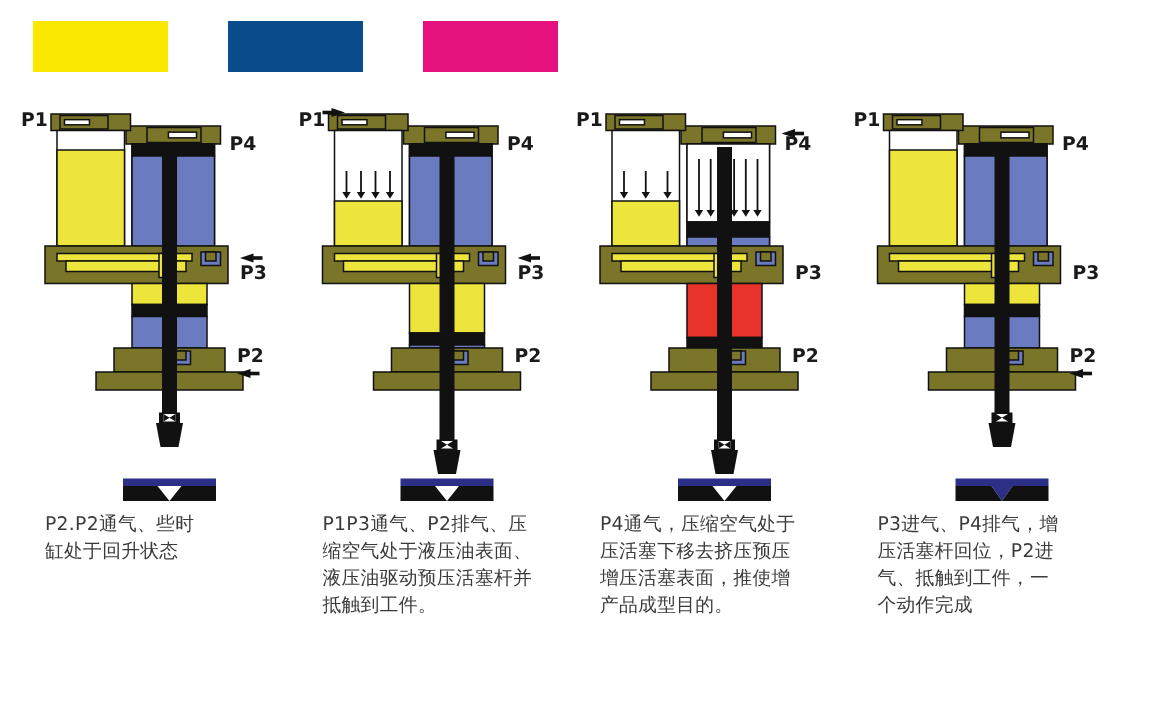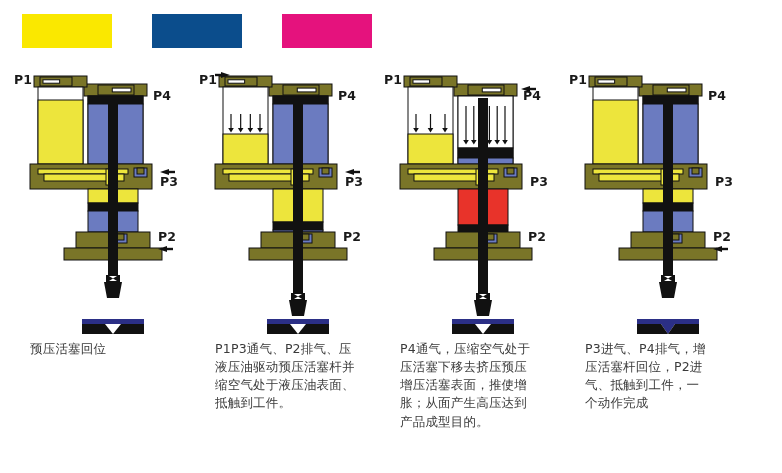--- a/index.html
+++ b/index.html
@@ -87,21 +87,22 @@
           <text x="145" y="36" font-size="12.5" font-weight="bold" font-family="&quot;DejaVu Sans&quot;,&quot;Liberation Sans&quot;,sans-serif" fill="#1a1a1a">P4</text>
           <text x="152" y="122" font-size="12.5" font-weight="bold" font-family="&quot;DejaVu Sans&quot;,&quot;Liberation Sans&quot;,sans-serif" fill="#1a1a1a">P3</text>
           <polygon points="161,105 161,111 152,108" fill="#111111" stroke="none" stroke-width="0"></polygon>
           <rect x="160" y="106.8" width="7" height="2.4" fill="#111111" stroke="null" stroke-width="0"></rect>
           <text x="150" y="177" font-size="12.5" font-weight="bold" font-family="&quot;DejaVu Sans&quot;,&quot;Liberation Sans&quot;,sans-serif" fill="#1a1a1a">P2</text>
           <polygon points="159,182 159,188 150,185" fill="#111111" stroke="none" stroke-width="0"></polygon>
           <rect x="158" y="183.8" width="7" height="2.4" fill="#111111" stroke="null" stroke-width="0"></rect>
         </svg>
       </div>
     <div class="caption">
-        <span>预压活塞回位</span>
+        <span>P2.P2通气、些时</span>
+        <span>缸处于回升状态</span>
       </div>
   </div>
 
   <div class="panel p1">
     <div class="stage">
         <svg width="185" height="270" viewBox="0 0 185 270">
           <rect x="76" y="20" width="63" height="12" fill="#7A7528" stroke="#111111" stroke-width="1"></rect>
           <rect x="90" y="21" width="36" height="10" fill="#7A7528" stroke="#111111" stroke-width="1"></rect>
           <rect x="104.28" y="24.1" width="18.72" height="3.8" fill="#FFFFFF" stroke="#111111" stroke-width="1"></rect>
           <rect x="80" y="32" width="55" height="68" fill="#FFFFFF" stroke="#111111" stroke-width="1"></rect>
@@ -154,22 +155,22 @@
           <rect x="22" y="9.8" width="7" height="2.4" fill="#111111" stroke="null" stroke-width="0"></rect>
           <text x="145" y="36" font-size="12.5" font-weight="bold" font-family="&quot;DejaVu Sans&quot;,&quot;Liberation Sans&quot;,sans-serif" fill="#1a1a1a">P4</text>
           <text x="152" y="122" font-size="12.5" font-weight="bold" font-family="&quot;DejaVu Sans&quot;,&quot;Liberation Sans&quot;,sans-serif" fill="#1a1a1a">P3</text>
           <polygon points="161,105 161,111 152,108" fill="#111111" stroke="none" stroke-width="0"></polygon>
           <rect x="160" y="106.8" width="7" height="2.4" fill="#111111" stroke="null" stroke-width="0"></rect>
           <text x="150" y="177" font-size="12.5" font-weight="bold" font-family="&quot;DejaVu Sans&quot;,&quot;Liberation Sans&quot;,sans-serif" fill="#1a1a1a">P2</text>
         </svg>
       </div>
     <div class="caption">
         <span>P1P3通气、P2排气、压</span>
+        <span>缩空气处于液压油表面、</span>
         <span>液压油驱动预压活塞杆并</span>
-        <span>缩空气处于液压油表面、</span>
         <span>抵触到工件。</span>
       </div>
   </div>
 
   <div class="panel p2">
     <div class="stage">
         <svg width="185" height="270" viewBox="0 0 185 270">
           <rect x="76" y="20" width="63" height="12" fill="#7A7528" stroke="#111111" stroke-width="1"></rect>
           <rect x="90" y="21" width="36" height="10" fill="#7A7528" stroke="#111111" stroke-width="1"></rect>
           <rect x="104.28" y="24.1" width="18.72" height="3.8" fill="#FFFFFF" stroke="#111111" stroke-width="1"></rect>
@@ -243,21 +244,20 @@
           <polygon points="152,22 152,28 143,25" fill="#111111" stroke="none" stroke-width="0"></polygon>
           <rect x="151" y="23.8" width="7" height="2.4" fill="#111111" stroke="null" stroke-width="0"></rect>
           <text x="152" y="122" font-size="12.5" font-weight="bold" font-family="&quot;DejaVu Sans&quot;,&quot;Liberation Sans&quot;,sans-serif" fill="#1a1a1a">P3</text>
           <text x="150" y="177" font-size="12.5" font-weight="bold" font-family="&quot;DejaVu Sans&quot;,&quot;Liberation Sans&quot;,sans-serif" fill="#1a1a1a">P2</text>
         </svg>
       </div>
     <div class="caption">
         <span>P4通气，压缩空气处于</span>
         <span>压活塞下移去挤压预压</span>
         <span>增压活塞表面，推使增</span>
-        <span>胀；从面产生高压达到</span>
         <span>产品成型目的。</span>
       </div>
   </div>
 
   <div class="panel p3">
     <div class="stage">
         <svg width="185" height="270" viewBox="0 0 185 270">
           <rect x="76" y="20" width="63" height="12" fill="#7A7528" stroke="#111111" stroke-width="1"></rect>
           <rect x="90" y="21" width="36" height="10" fill="#7A7528" stroke="#111111" stroke-width="1"></rect>
           <rect x="104.28" y="24.1" width="18.72" height="3.8" fill="#FFFFFF" stroke="#111111" stroke-width="1"></rect>

